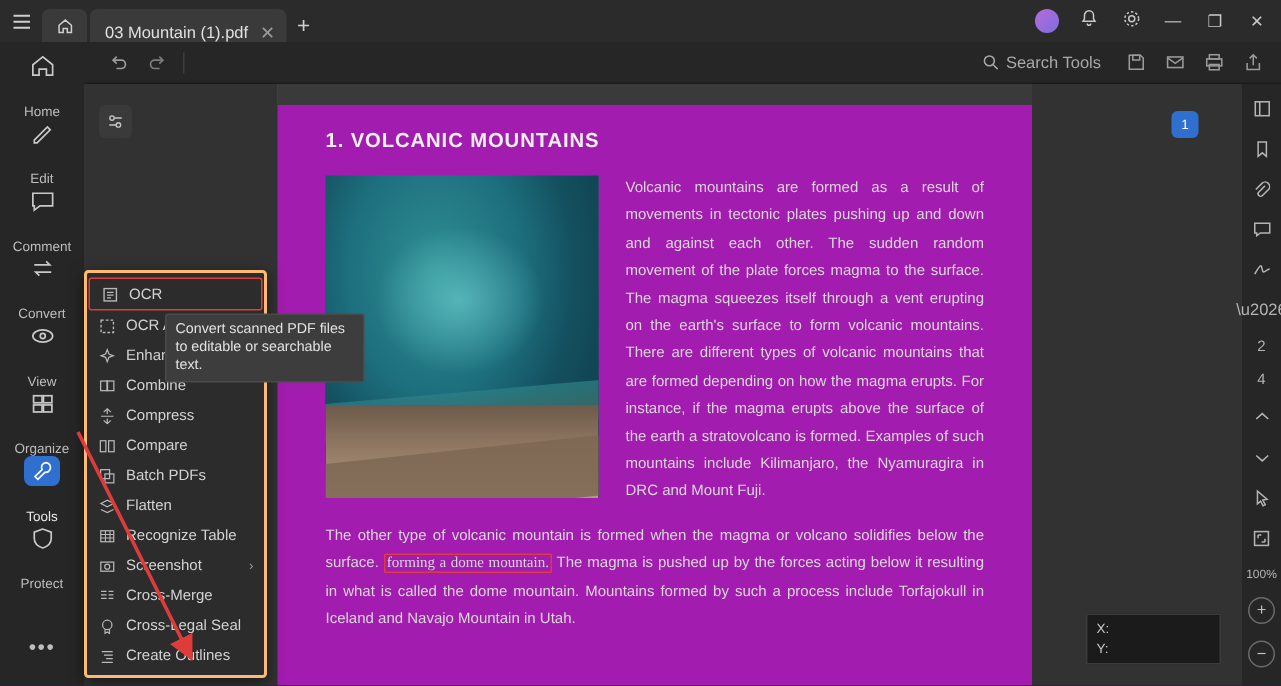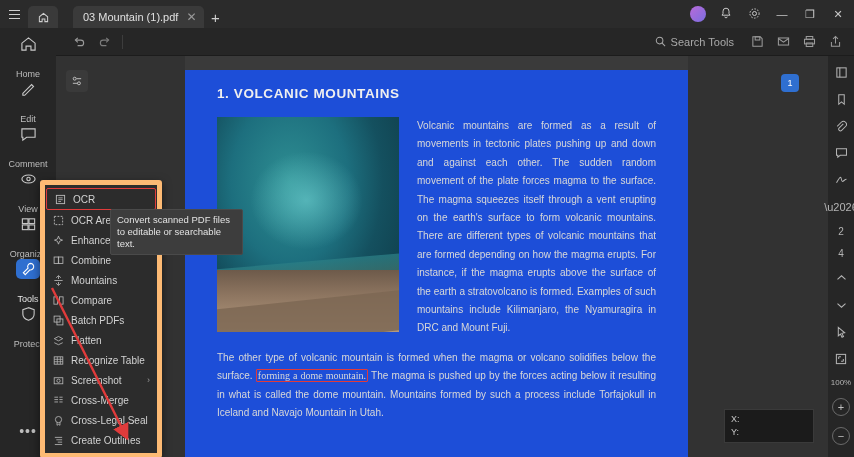--- a/index.html
+++ b/index.html
@@ -28,22 +28,22 @@
   }
   .tb-menu svg { display:block; }
   .tab-home {
     width: 30px; height: 22px; margin-bottom: 0;
     background: #3a3a3a; border-radius: 5px 5px 0 0;
     display: flex; align-items: center; justify-content: center;
     color: #cfcfcf;
   }
   .tab {
     height: 22px; background: #3a3a3a; border-radius: 5px 5px 0 0;
-    display: flex; align-items: center; gap: 8px;
-    padding: 0 8px 0 10px; margin-left: 15px;
+    display: flex; align-items: flex-end; gap: 8px;
+    padding: 0 8px 0 10px; margin-left: 2px;
     font-size: 11px; color: #e0e0e0; white-space: nowrap;
   }
   .tab .close { color: #9a9a9a; font-size: 12px; line-height: 1; }
   .tab-plus {
     width: 22px; height: 22px; display: flex; align-items: center; justify-content: center;
     color: #cfcfcf; font-size: 15px;
   }
   .tb-right {
     margin-left: auto; display: flex; align-items: center; gap: 12px;
     height: 28px; padding: 0 8px 0 0;
@@ -91,21 +91,21 @@
   }
   .search-box svg { display: block; }
 
   
   .docarea {
     position: absolute; left: 56px; top: 56px; width: 772px; height: 401px;
     background: #323232;
   }
   .page {
     position: absolute; left: 129px; top: 0px; width: 503px; height: 401px;
-    background: #1d4ed8;
+    background: #a21caf;
   }
   .page-head-strip {
     position: absolute; left: 0; top: 0; width: 503px; height: 14px;
     background: #3a3a3a;
   }
   .page-inner { position: absolute; left: 0; top: 14px; width: 503px; height: 387px; padding: 16px 32px 0 32px; }
   .doc-title {
     font-size: 13.5px; letter-spacing: 0.6px; color: #efefef; font-weight: bold;
     margin-bottom: 16px;
   }
@@ -175,22 +175,22 @@
   .rr-ico { color: #b4b4b4; width: 18px; height: 16px; display:flex; align-items:center; justify-content:center; font-size: 11px;}
   .rr-num { color: #b4b4b4; font-size: 10px; }
   .rr-zoom { color: #b4b4b4; font-size: 8px; }
   .rr-circle {
     width: 18px; height: 18px; border-radius: 50%; border: 1px solid #6a6a6a;
     display:flex; align-items:center; justify-content:center; font-size: 11px; color:#c0c0c0;
   }
 
   
   .menu {
-    position: absolute; left: 40px; top: 180px; width: 122px;
-    background: #2c2c2c; border: 5px solid #fdba74; border-radius: 3px;
+    position: absolute; left: 56px; top: 180px; width: 122px;
+    background: #2c2c2c; border: 2px solid #fdba74; border-radius: 3px;
     padding: 3px 0; z-index: 40;
     box-shadow: 0 3px 10px rgba(0,0,0,.5);
   }
   .menu-item {
     height: 20px; display: flex; align-items: center; gap: 7px;
     padding: 0 7px; font-size: 10px; color: #d2d2d2;
   }
   .menu-item .mi-ico { width: 12px; height: 12px; color: #b9b9b9; display:flex; align-items:center; justify-content:center; }
   .menu-item .chev { margin-left: auto; color: #9a9a9a; font-size: 9px; }
   .menu-item.first-hl {
@@ -271,20 +271,28 @@
 
     <div class="rail-item">
       <span class="rail-ico">
         <svg width="17" height="16" viewBox="0 0 18 17">
             <path d="M2 3h14v9H7l-4 3v-3H2z" fill="none" stroke="#c9c9c9" stroke-width="1.2"></path>
           </svg>
       </span>
       <span>Comment</span>
     </div>
 
+    <div class="rail-item">
+      <span class="rail-ico">
+        <svg width="17" height="16" viewBox="0 0 18 17">
+            <path d="M3 6h11l-2.6-2.6M15 11H4l2.6 2.6" fill="none" stroke="#c9c9c9" stroke-width="1.2"></path>
+          </svg>
+      </span>
+      <span>Convert</span>
+    </div>
 
     <div class="rail-item">
       <span class="rail-ico">
         <svg width="17" height="16" viewBox="0 0 18 17">
             <ellipse cx="9" cy="8.5" rx="7" ry="4.3" fill="none" stroke="#c9c9c9" stroke-width="1.2"></ellipse>
             <circle cx="9" cy="8.5" r="1.8" fill="none" stroke="#c9c9c9" stroke-width="1.2"></circle>
           </svg>
       </span>
       <span>View</span>
     </div>
@@ -517,21 +525,21 @@
       </span>
       <span>Combine</span>
     </div>
 
     <div class="menu-item">
       <span class="mi-ico">
         <svg width="11" height="11" viewBox="0 0 12 12">
             <path d="M6 1v3.4M6 11V7.6M3.4 3 6 .6 8.6 3M3.4 9 6 11.4 8.6 9M1.5 6h9" fill="none" stroke="#b9b9b9" stroke-width=".9"></path>
           </svg>
       </span>
-      <span>Mountains</span>
+      <span>Compress</span>
     </div>
 
     <div class="menu-item">
       <span class="mi-ico">
         <svg width="11" height="11" viewBox="0 0 12 12">
             <rect x="1" y="2" width="4" height="8" fill="none" stroke="#b9b9b9" stroke-width=".9"></rect>
             <rect x="7" y="2" width="4" height="8" fill="none" stroke="#b9b9b9" stroke-width=".9"></rect>
           </svg>
       </span>
       <span>Compare</span>

